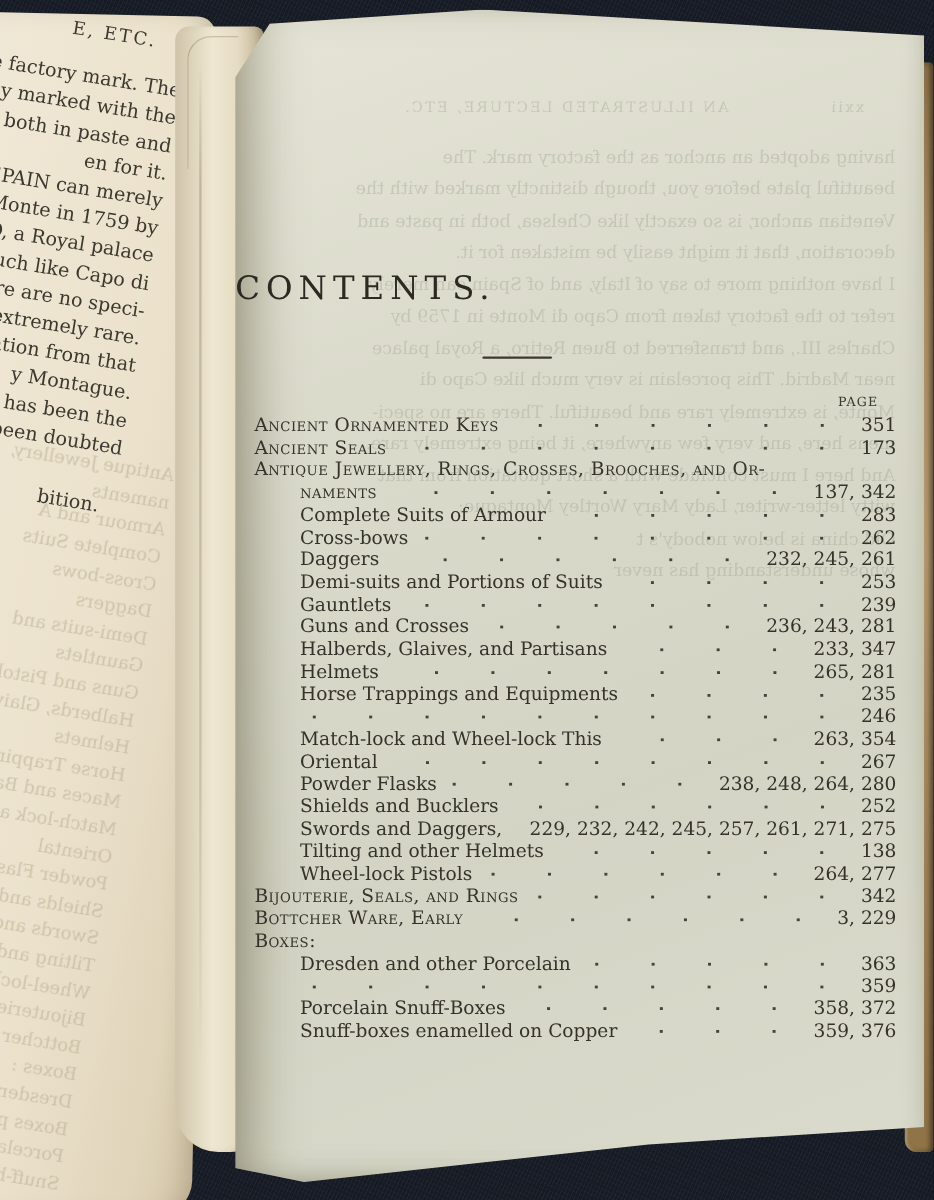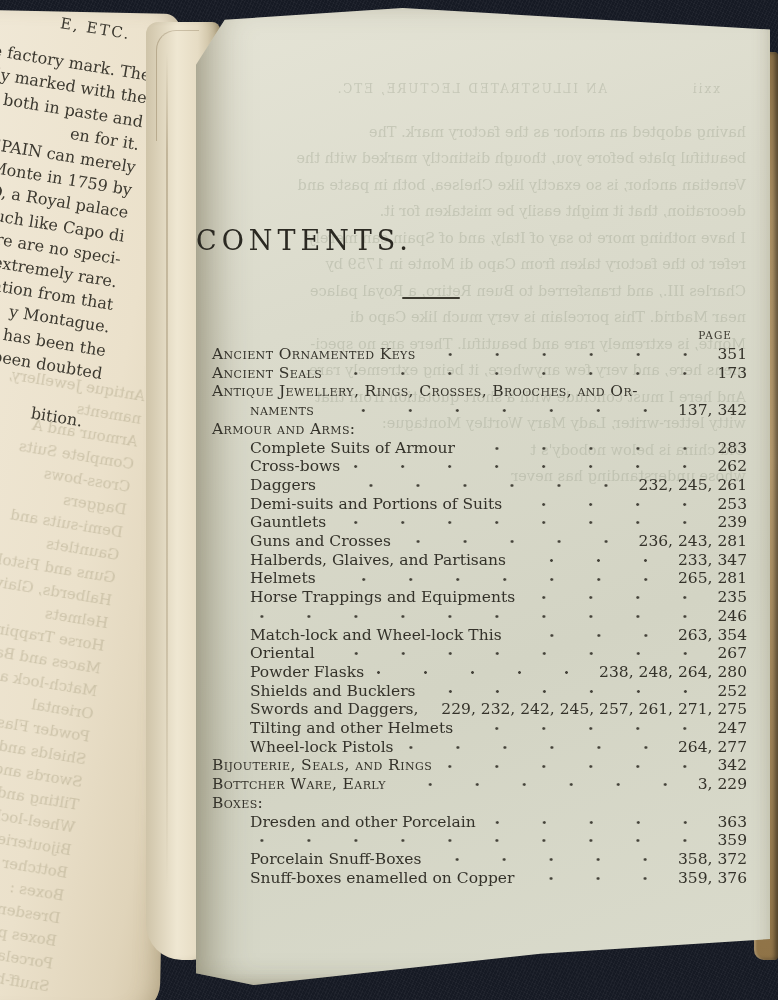--- a/index.html
+++ b/index.html
@@ -205,24 +205,20 @@
           </div>
           <div class="row sc">
             <span class="label">Antique Jewellery, Rings, Crosses, Brooches, and Or-</span>
             <span class="gap"></span>
           </div>
           <div class="row indent sc">
             <span class="label">naments</span>
             <span class="leader"></span>
             <span class="pages">137, 342</span>
           </div>
-          <div class="row sc">
-            <span class="label">Armour and Arms:</span>
-            <span class="gap"></span>
-          </div>
           <div class="row indent">
             <span class="label">Complete Suits of Armour</span>
             <span class="leader"></span>
             <span class="pages">283</span>
           </div>
           <div class="row indent">
             <span class="label">Cross-bows</span>
             <span class="leader"></span>
             <span class="pages">262</span>
           </div>
@@ -286,21 +282,21 @@
             <span class="pages">252</span>
           </div>
           <div class="row indent">
             <span class="label">Swords and Daggers,</span>
             <span class="gap"></span>
             <span class="pages">229, 232, 242, 245, 257, 261, 271, 275</span>
           </div>
           <div class="row indent">
             <span class="label">Tilting and other Helmets</span>
             <span class="leader"></span>
-            <span class="pages">247</span>
+            <span class="pages">138</span>
           </div>
           <div class="row indent">
             <span class="label">Wheel-lock Pistols</span>
             <span class="leader"></span>
             <span class="pages">264, 277</span>
           </div>
           <div class="row sc">
             <span class="label">Bijouterie, Seals, and Rings</span>
             <span class="leader"></span>
             <span class="pages">342</span>

